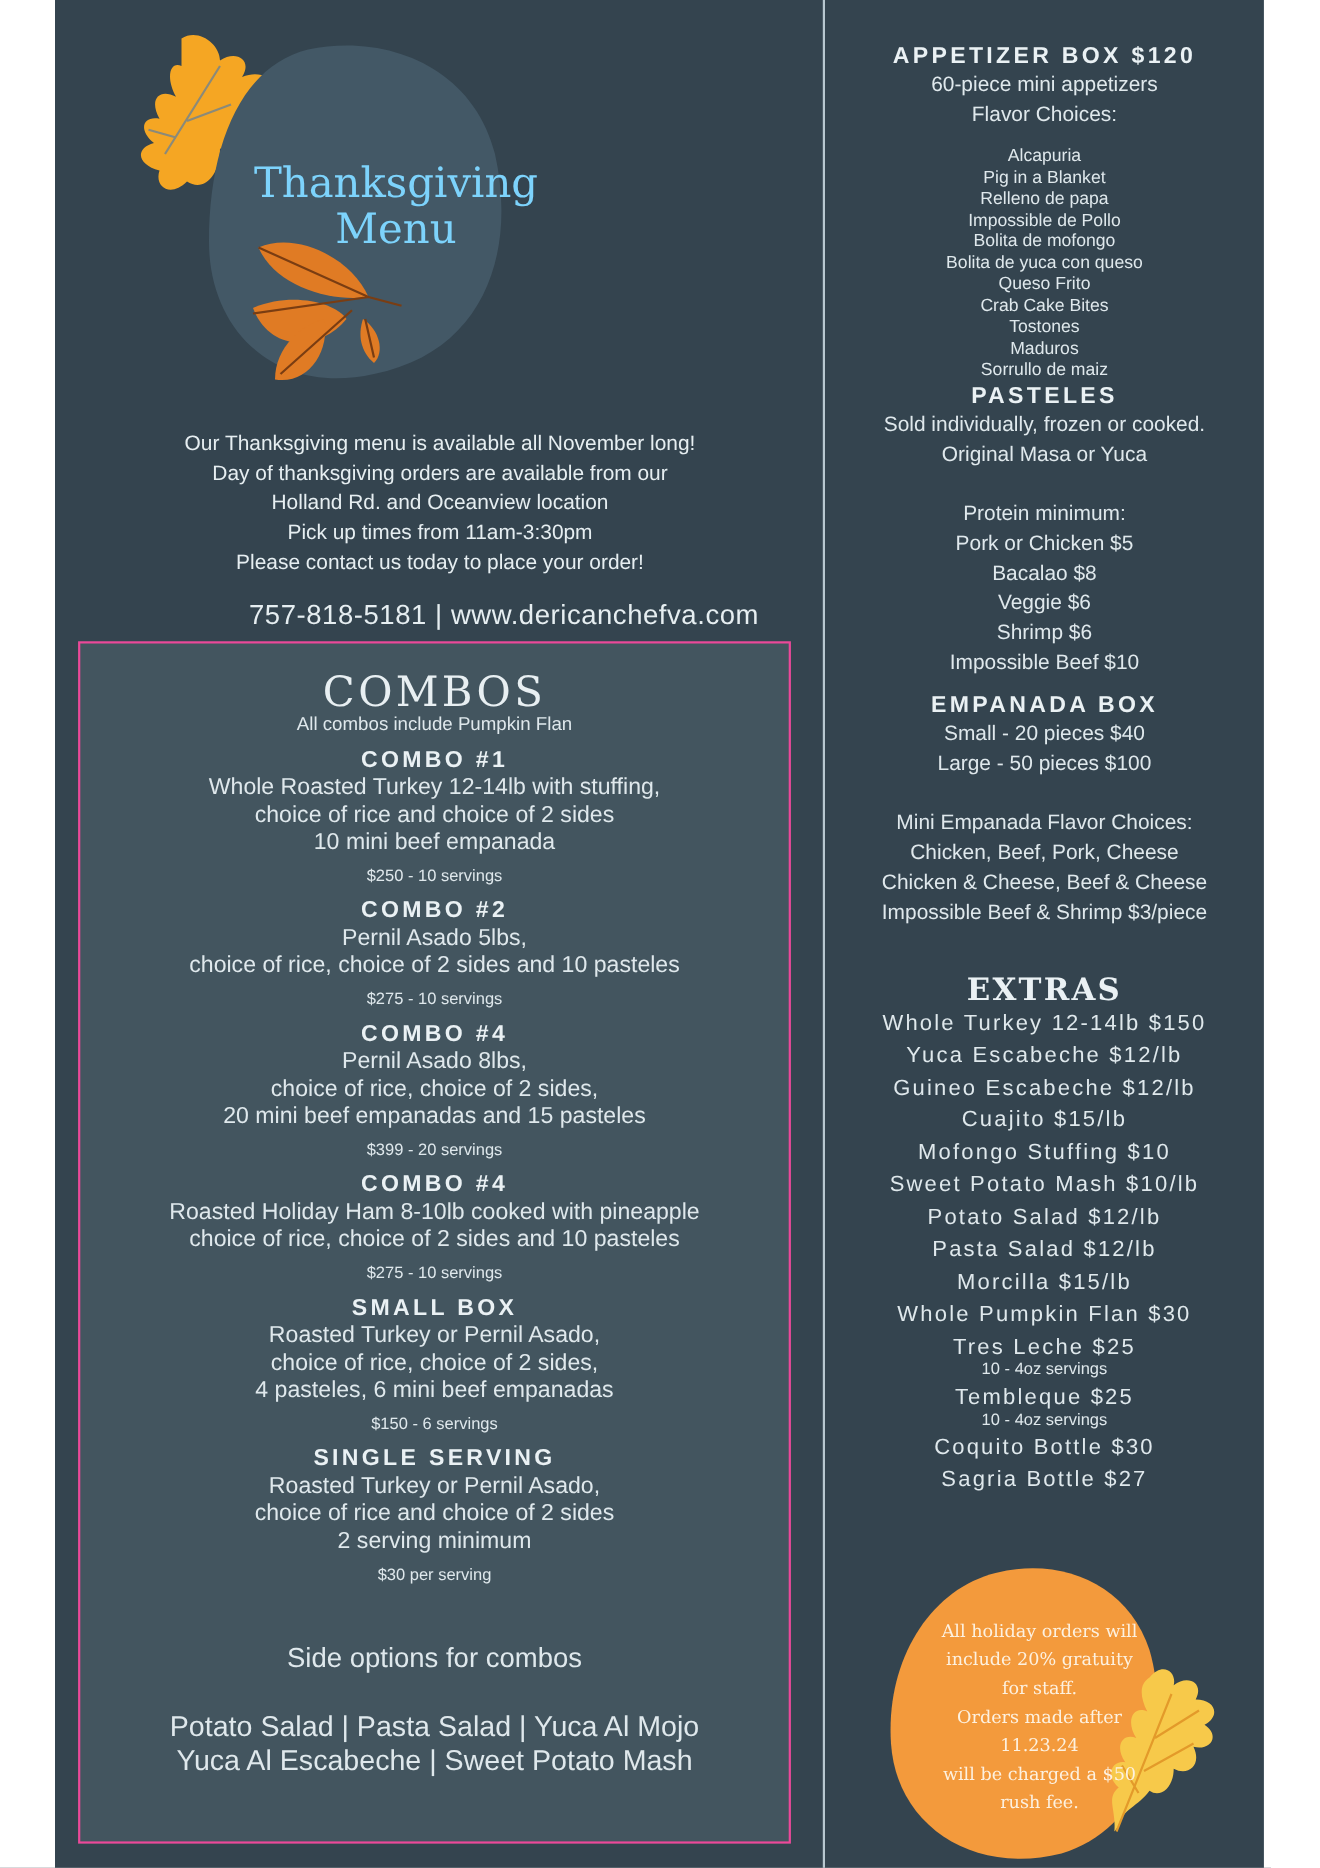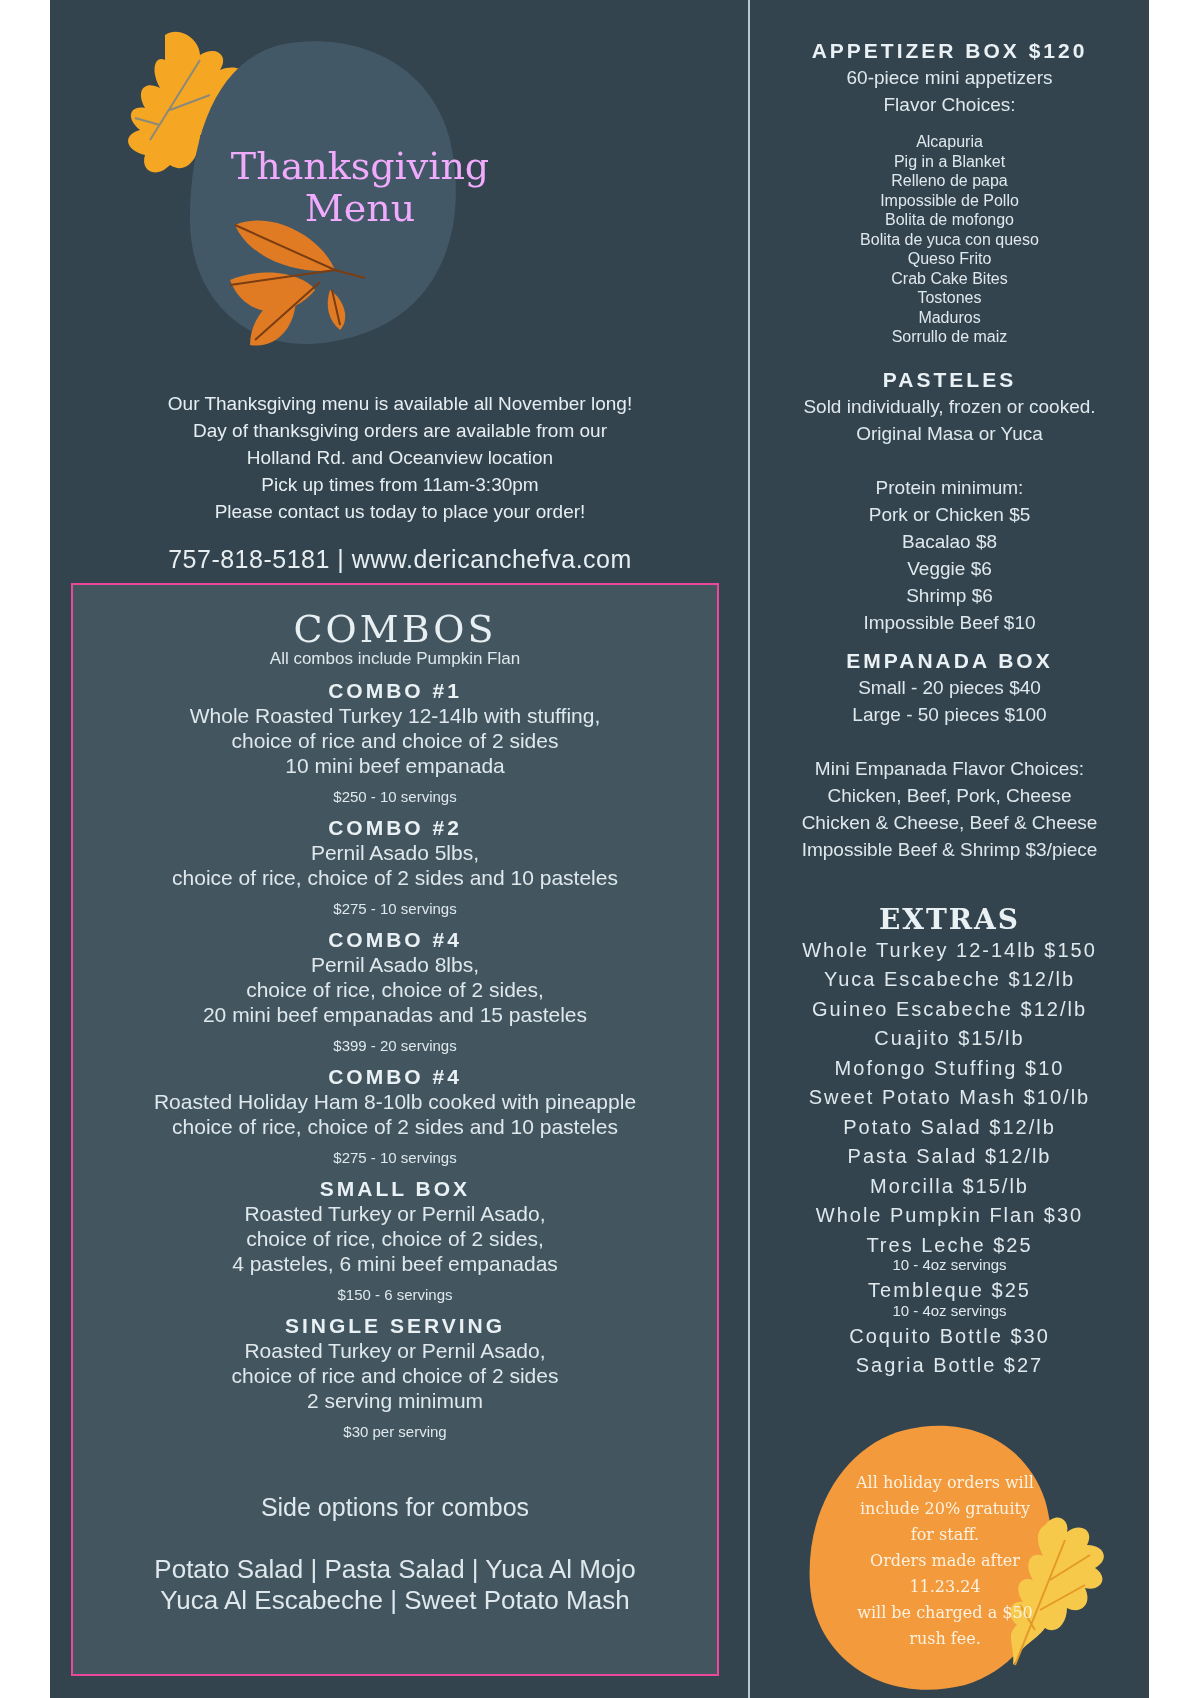--- a/index.html
+++ b/index.html
@@ -11,28 +11,28 @@
     position:absolute; left:50px; top:0; width:1099px; height:1698px;
     background:#34444f;
   }
   .divider {
     position:absolute; left:698px; top:0; width:2px; height:1698px; background:#b8c8d0;
   }
   .hero { position:absolute; left:0; top:0; width:698px; height:390px; }
   .hero svg { position:absolute; left:0; top:0; }
   .hero-title {
     position:absolute; left:150px; top:145px; width:320px; text-align:center;
-    font-family:"DejaVu Serif", serif; font-size:38px; line-height:42px; color:#f0abfc;
+    font-family:"DejaVu Serif", serif; font-size:38px; line-height:42px; color:#7dd3fc;
   }
   .intro {
     position:absolute; left:60px; top:390px; width:580px; text-align:center;
     font-size:19px; line-height:27px; color:#e6eef1;
   }
   .contact {
-    position:absolute; left:60px; top:545px; width:580px; text-align:center;
+    position:absolute; left:60px; top:545px; width:580px; text-align:right;
     font-size:25px; letter-spacing:0.5px; color:#e6eef1;
   }
   .combos-box {
     position:absolute; left:21px; top:583px; width:648px; height:1093px;
     border:2px solid #ec4899; background:#43555f; box-sizing:border-box;
   }
   .combos-inner { width:100%; text-align:center; }
   .combos-title {
     font-family:"DejaVu Serif", serif; font-size:38px; letter-spacing:3px; margin-top:24px; line-height:40px; color:#e8eff2;
   }
@@ -164,21 +164,21 @@
         <div>Bolita de mofongo</div>
         <div>Bolita de yuca con queso</div>
         <div>Queso Frito</div>
         <div>Crab Cake Bites</div>
         <div>Tostones</div>
         <div>Maduros</div>
         <div>Sorrullo de maiz</div>
       </div>
     </div>
 
-    <div style="margin-top:20px;">
+    <div style="">
       <div class="r-title">PASTELES</div>
       <div class="r-text">Sold individually, frozen or cooked.</div>
       <div class="r-text">Original Masa or Yuca</div>
       <div class="r-text" style="margin-top:27px;">Protein minimum:</div>
       <div class="r-text">Pork or Chicken $5</div>
       <div class="r-text">Bacalao $8</div>
       <div class="r-text">Veggie $6</div>
       <div class="r-text">Shrimp $6</div>
       <div class="r-text">Impossible Beef $10</div>
     </div>

